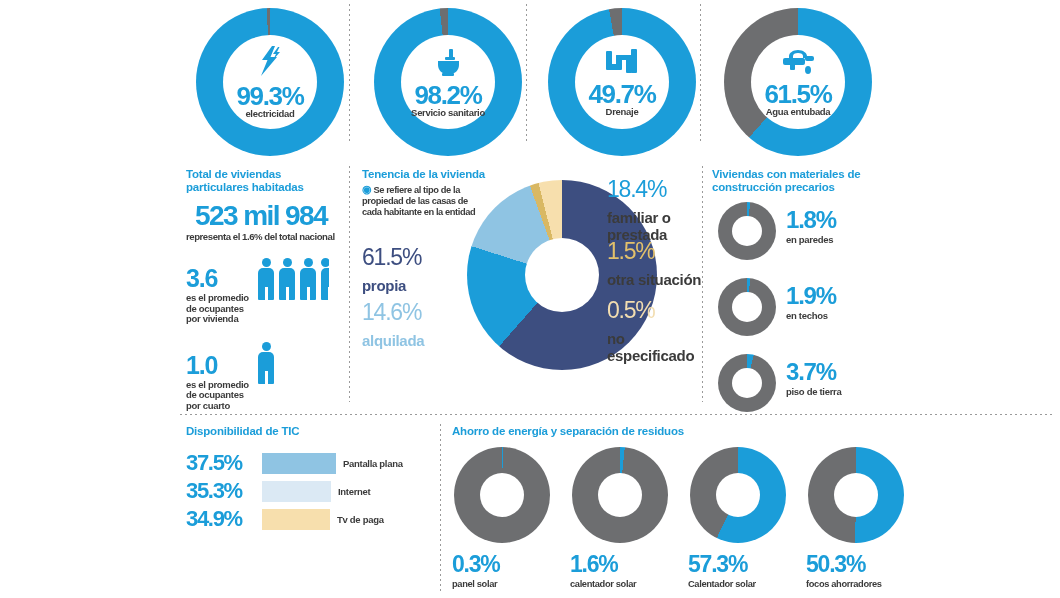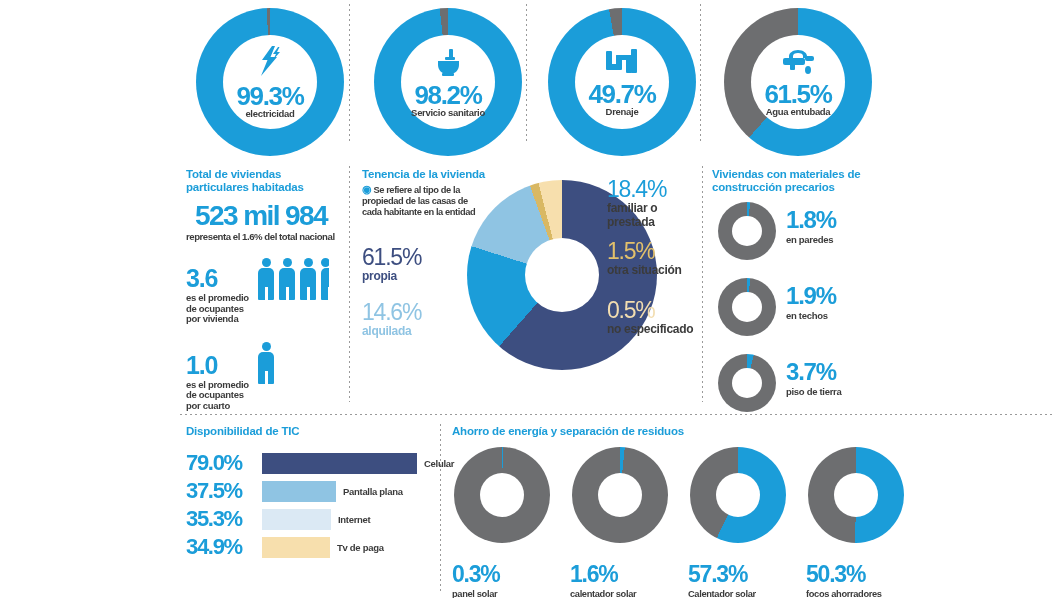--- a/index.html
+++ b/index.html
@@ -78,21 +78,21 @@
 
   
   .ten{ position:absolute; left:362px; top:168px; width:340px; height:230px; }
   .ten .blurb{
     position:absolute; left:0; top:16px; width:120px;
     color:#3b3b3b; font-weight:bold; font-size:9.3px; line-height:11px; letter-spacing:-0.4px;
   }
   .ten .bullet{ color:#1b9dd9; font-size:11px; }
   .ten .legend{ position:absolute; }
   .ten .legend .v{ font-weight:normal; font-size:23px; letter-spacing:-1.2px; line-height:23px; }
-  .ten .legend .k{ font-weight:bold; font-size:12px; letter-spacing:-0.3px; margin-top:0; }
+  .ten .legend .k{ font-weight:bold; font-size:15px; letter-spacing:-0.3px; margin-top:8px; }
 
   .pie-wrap{ position:absolute; left:105px; top:12px; width:190px; height:190px; }
   .pie-wrap .pie{ position:absolute; inset:0; border-radius:50%; }
   .pie-wrap .pie-hole{
     position:absolute; left:58px; top:58px; width:74px; height:74px;
     border-radius:50%; background:#fff;
   }
 
   
   .prec{ position:absolute; left:712px; top:168px; width:230px; }
@@ -112,21 +112,21 @@
   }
   .tic .bar{ height:21px; }
   .tic .blabel{ color:#3b3b3b; font-weight:bold; font-size:9.5px; letter-spacing:-0.3px; margin-left:7px; white-space:nowrap;}
 
   
   .ahorro{ position:absolute; left:452px; top:425px; width:450px; }
   .ahorro .grid{ position:absolute; left:0; top:22px; display:flex; gap:18px; }
   .ad{ width:100px; }
   .ad .ring{ position:relative; width:96px; height:96px; border-radius:50%; margin:0 auto; }
   .ad .ring .h{ position:absolute; left:26px; top:26px; width:44px; height:44px; border-radius:50%; background:#fff; }
-  .ad .v{ color:#1b9dd9; font-weight:bold; font-size:23px; letter-spacing:-1.2px; margin-top:18px; }
+  .ad .v{ color:#1b9dd9; font-weight:bold; font-size:23px; letter-spacing:-1.2px; margin-top:8px; }
   .ad .k{ color:#3b3b3b; font-weight:bold; font-size:9.3px; letter-spacing:-0.35px; margin-top:1px; }
 </style>
 </head>
 <body>
 
 <div class="page">
 
   <div id="top-donuts">
       <div class="topdonut" style="left: 196px; top: 8px;">
         <div class="ring" style="background:conic-gradient(#1b9dd9 0deg 357.48deg, #6d6e70 357.48deg 360deg);"></div>
@@ -315,25 +315,20 @@
       </div>
   </div>
 
   <div class="hdot" style="left:180px; top:414px; width:875px;"></div>
   <div class="vdot" style="left:440px; top:424px; height:168px;"></div>
 
   <div class="tic">
     <div class="sec-title" style="margin-bottom:12px;">Disponibilidad de TIC</div>
     <div id="tic-rows">
         <div class="brow">
-          <div class="bval">79.0%</div>
-       <div class="bar" style="width:155px;background:#3d4e80;"></div>
-       <div class="blabel">Celular</div>
-        </div>
-        <div class="brow">
           <div class="bval">37.5%</div>
        <div class="bar" style="width:74px;background:#8fc4e3;"></div>
        <div class="blabel">Pantalla plana</div>
         </div>
         <div class="brow">
           <div class="bval">35.3%</div>
        <div class="bar" style="width:69px;background:#dbe9f4;"></div>
        <div class="blabel">Internet</div>
         </div>
         <div class="brow">

